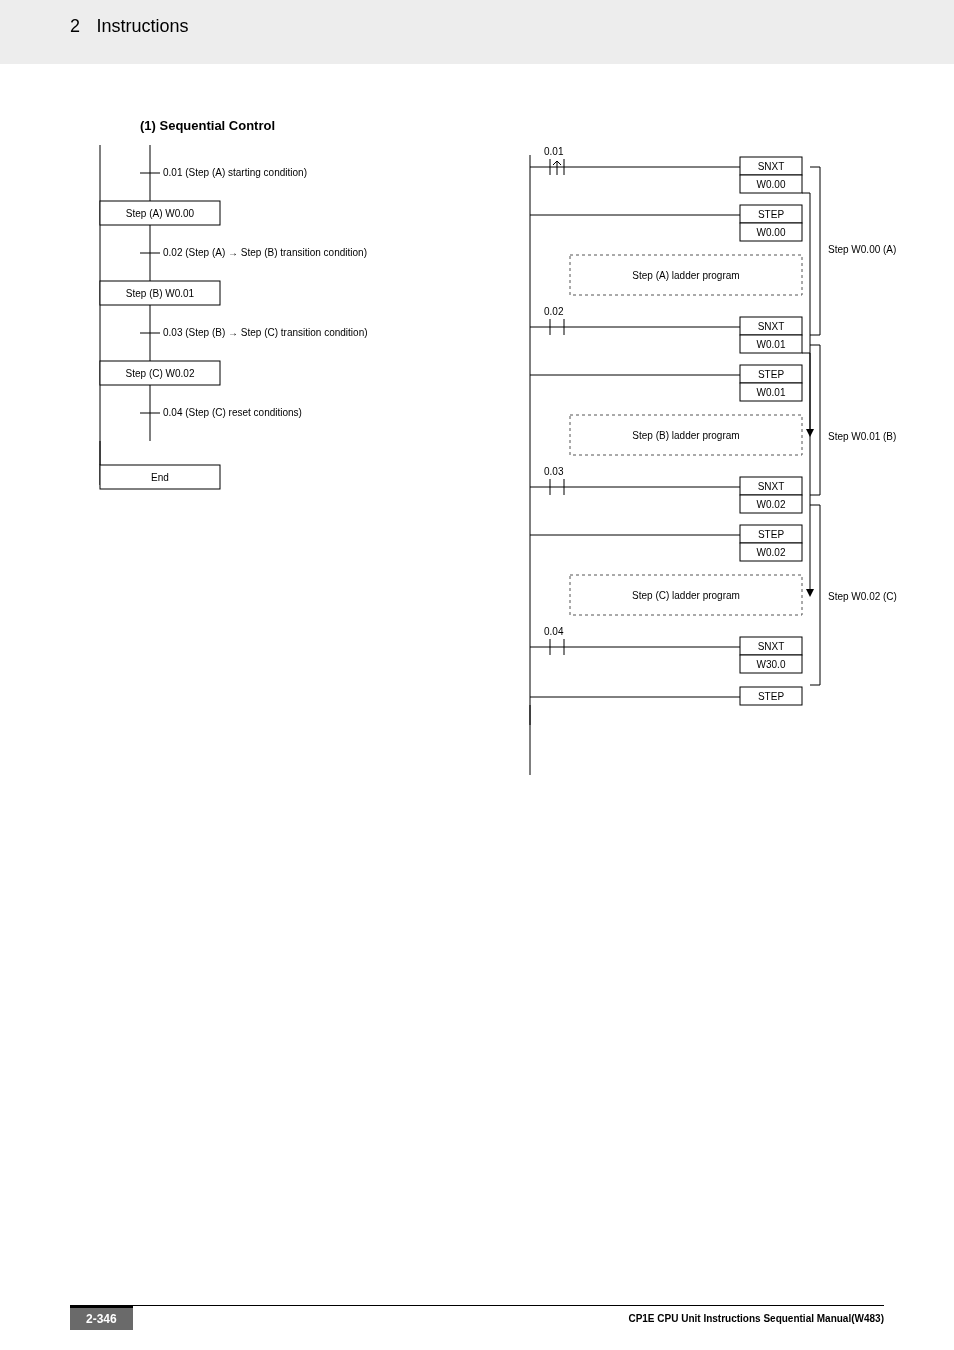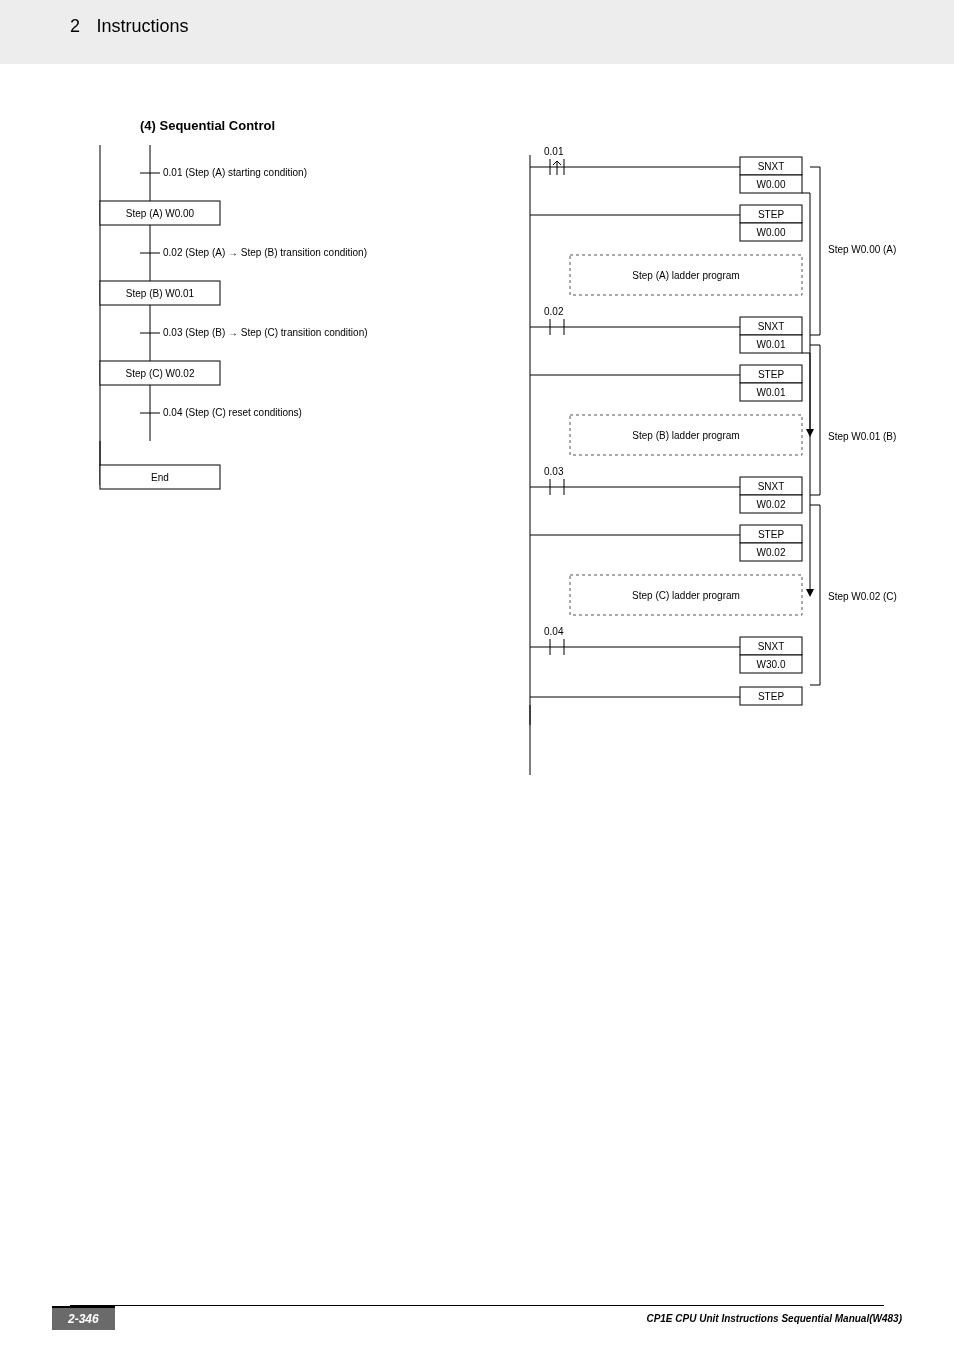--- a/index.html
+++ b/index.html
@@ -34,22 +34,21 @@
     top: 118px;
   }
   .footer {
     position: absolute;
     bottom: 20px;
     left: 0;
     right: 0;
     display: flex;
     justify-content: space-between;
     align-items: center;
-    padding: 0 52px;
-    font-style: italic;
+    padding: 0 70px;
   }
   .footer-left {
     background: #6a6a6a;
     color: #fff;
     font-weight: bold;
     font-size: 12px;
     padding: 4px 16px;
     border-top: 2px solid #000;
   }
   .footer-right {
@@ -76,21 +75,21 @@
 </head>
 <body>
 
 <div class="page">
 
   <div class="header">
     <span class="header-text">2</span>
     <span class="header-text" style="margin-left:12px;">Instructions</span>
   </div>
 
-  <div class="subheading">(4)  Sequential Control</div>
+  <div class="subheading">(1)  Sequential Control</div>
 
   <div class="content">
 
     <svg width="360" height="400" style="position:absolute; left:0; top:0;">
 
       <line x1="20" y1="0" x2="20" y2="340" stroke="#000" stroke-width="1"></line>
 
       <line x1="70" y1="0" x2="70" y2="56" stroke="#000" stroke-width="1"></line>
       <line x1="60" y1="28" x2="80" y2="28" stroke="#000" stroke-width="1"></line>
       <text x="83" y="31" font-size="10">0.01 (Step (A) starting condition)</text>

